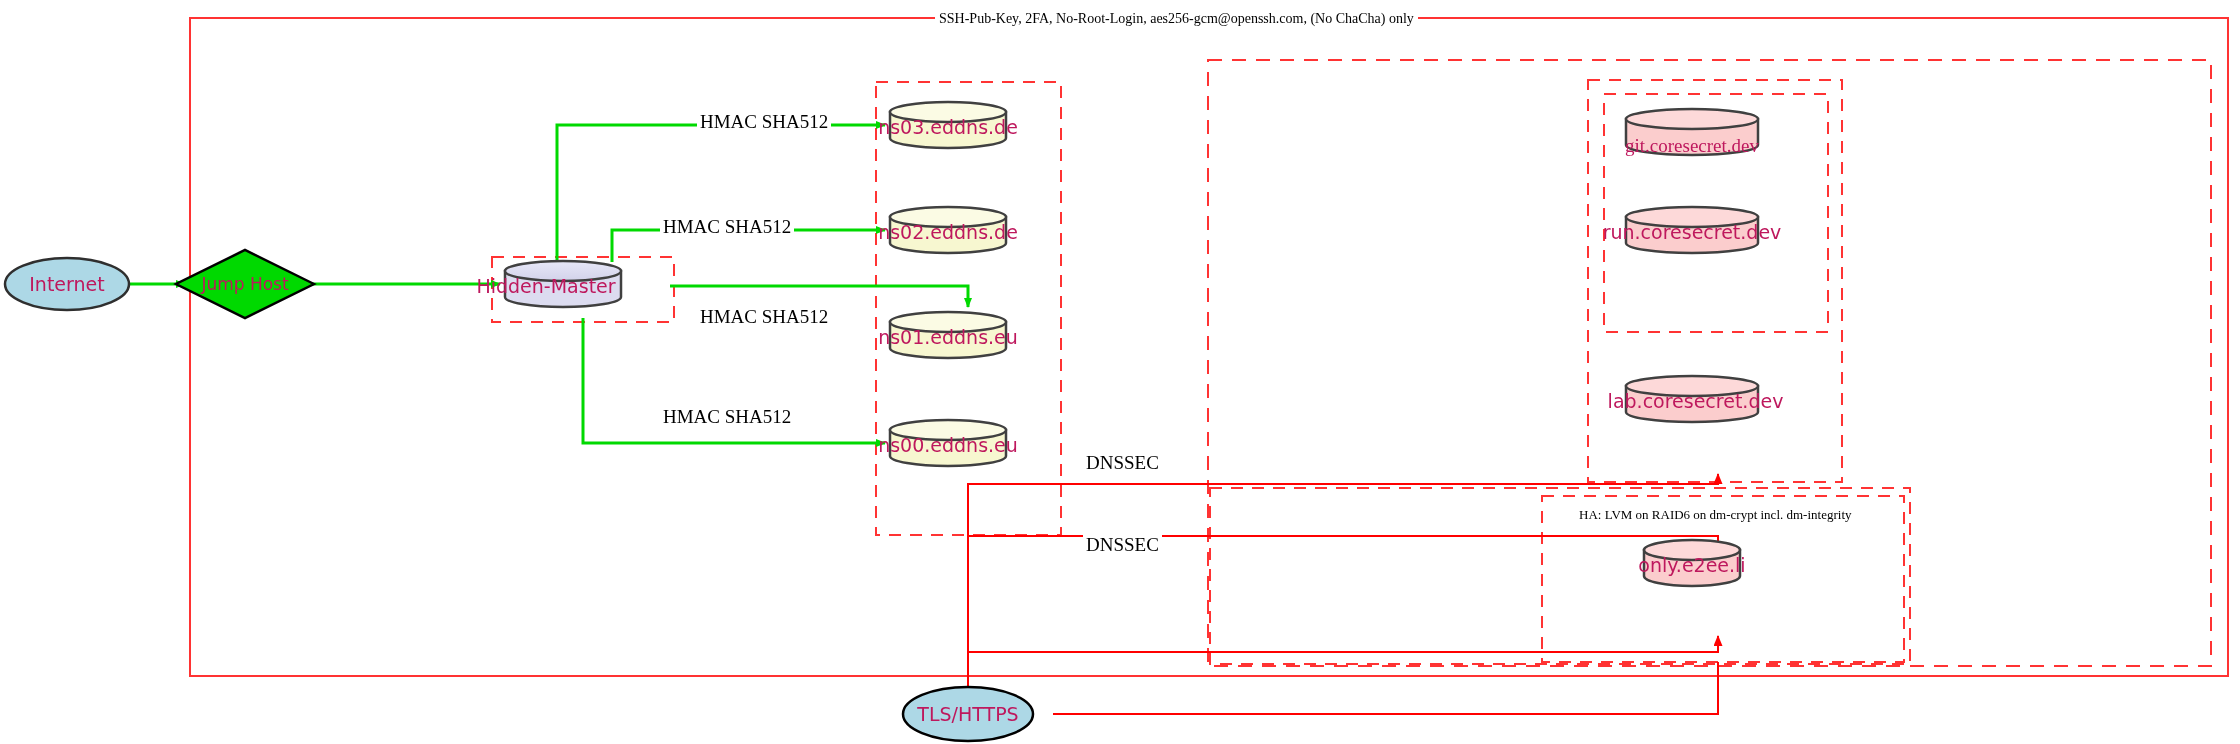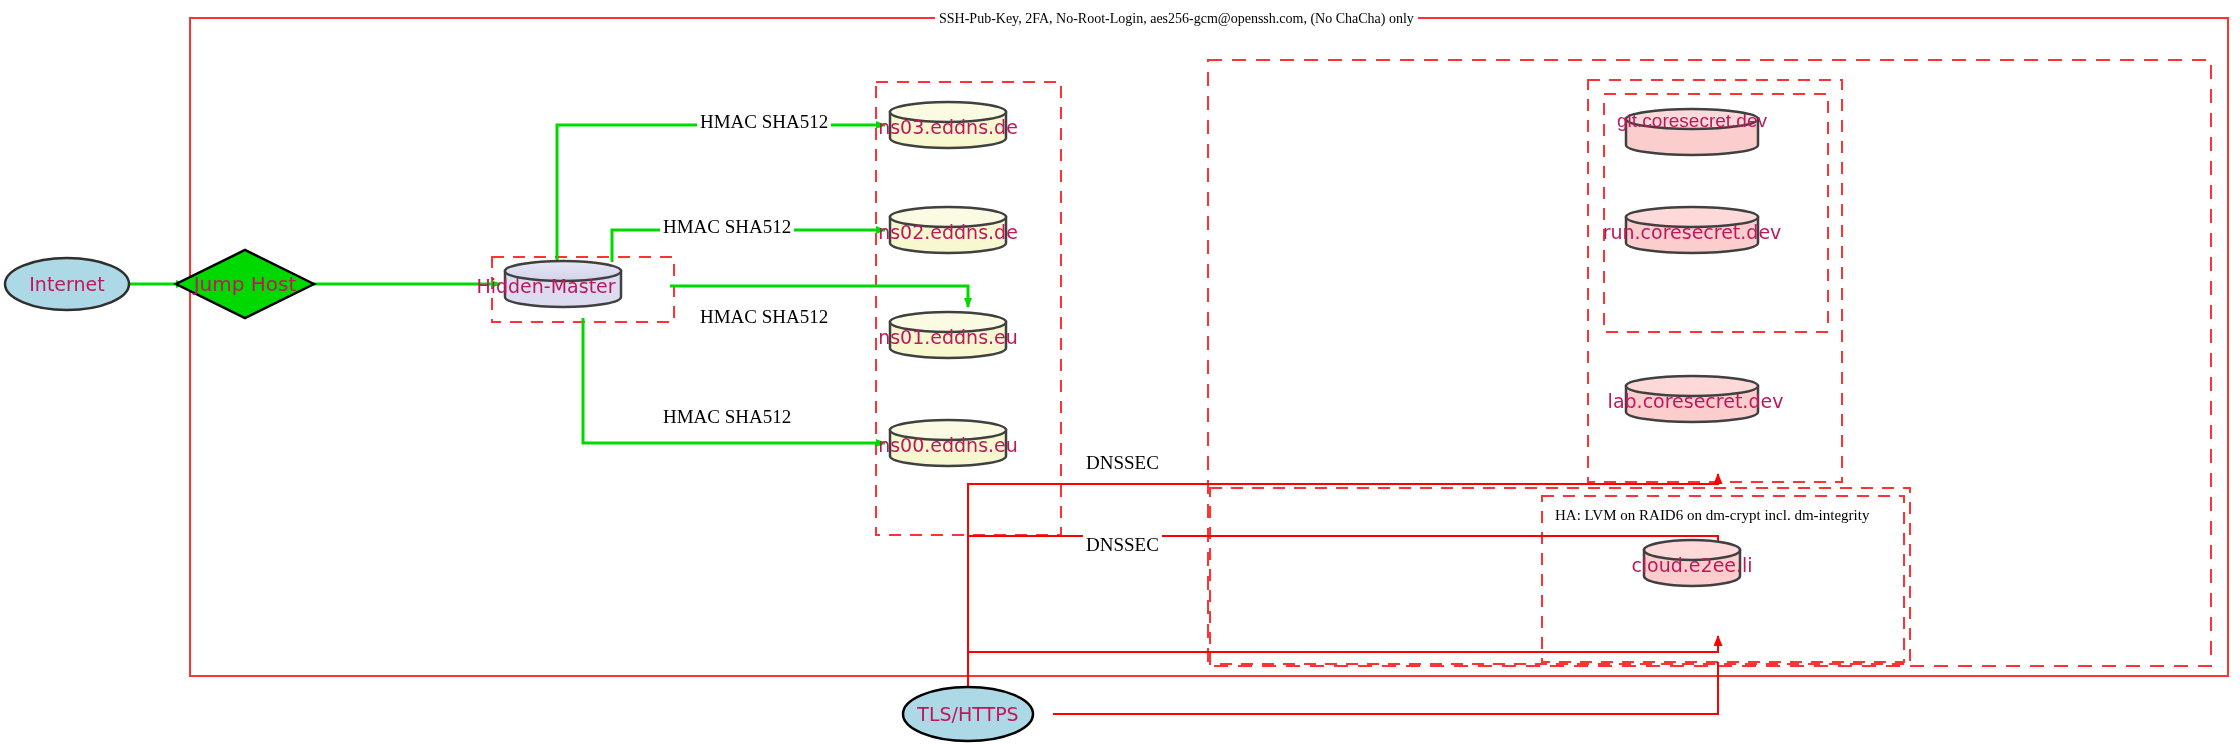--- a/index.html
+++ b/index.html
@@ -37,21 +37,21 @@
     white-space: nowrap;
     z-index: 5;
   }
   .ellipse-node {
     font-family: "DejaVu Sans", sans-serif;
     font-size: 19px;
     text-align: center;
   }
   .diamond-label {
     font-family: "DejaVu Sans", sans-serif;
-    font-size: 20px;
+    font-size: 17px;
   }
   
   .edge-label {
     position: absolute;
     font-family: Liberation Serif, serif;
     font-size: 19px;
     color: #000000;
     white-space: nowrap;
     z-index: 6;
     background: #ffffff;
@@ -62,21 +62,21 @@
     position: absolute;
     font-family: "Liberation Serif", serif;
     color: #000000;
     white-space: nowrap;
     z-index: 6;
     background: #ffffff;
     padding: 0 4px;
   }
   .cl-outer  { font-size: 14px; }
   .cl-tls    { font-size: 13px; }
-  .cl-ha     { font-size: 15px; }
+  .cl-ha     { font-size: 13px; margin-left: 24px; }
 </style>
 </head>
 <body>
 
 <div id="stage">
 
   <svg class="layer" viewBox="0 0 2240 744">
     <defs>
       <marker id="arrow-green" markerWidth="10" markerHeight="8" refX="9" refY="4" orient="auto" markerUnits="userSpaceOnUse">
         <path d="M0,0 L10,4 L0,8 z" fill="#00d900"></path>
@@ -196,27 +196,27 @@
   <div class="node" style="left:488px; top:270px; width:116px; height:32px; font-family:'DejaVu Sans',sans-serif; font-size:19px;">Hidden-Master</div>
 
   <div class="node" style="left:890px; top:111px; width:116px; height:32px; font-family:'DejaVu Sans',sans-serif; font-size:19px;">ns03.eddns.de</div>
 
   <div class="node" style="left:890px; top:216px; width:116px; height:32px; font-family:'DejaVu Sans',sans-serif; font-size:19px;">ns02.eddns.de</div>
 
   <div class="node" style="left:890px; top:321px; width:116px; height:32px; font-family:'DejaVu Sans',sans-serif; font-size:19px;">ns01.eddns.eu</div>
 
   <div class="node" style="left:890px; top:429px; width:116px; height:32px; font-family:'DejaVu Sans',sans-serif; font-size:19px;">ns00.eddns.eu</div>
 
-  <div class="node" style="left:1626px; top:105px; width:132px; height:32px; font-family:Liberation Sans, sans-serif; font-size:19px;">git.coresecret.dev</div>
+  <div class="node" style="left:1626px; top:130px; width:132px; height:32px; font-family:Liberation Serif, serif; font-size:19px;">git.coresecret.dev</div>
 
   <div class="node" style="left:1626px; top:216px; width:132px; height:32px; font-family:'DejaVu Sans',sans-serif; font-size:19px;">run.coresecret.dev</div>
 
   <div class="node" style="left:1626px; top:385px; width:132px; height:32px; font-family:'DejaVu Sans',sans-serif; font-size:19px;padding-left:7px;">lab.coresecret.dev</div>
 
-  <div class="node" style="left:1644px; top:549px; width:96px; height:32px; font-family:'DejaVu Sans',sans-serif; font-size:19px;">cloud.e2ee.li</div>
+  <div class="node" style="left:1644px; top:549px; width:96px; height:32px; font-family:'DejaVu Sans',sans-serif; font-size:19px;">only.e2ee.li</div>
 
   <div class="node" style="left:903px; top:698px; width:130px; height:32px; font-family:'DejaVu Sans',sans-serif; font-size:19px;">TLS/HTTPS</div>
 
   <div class="edge-label" style="left:697px; top:111px;">HMAC SHA512</div>
 
   <div class="edge-label" style="left:660px; top:216px;">HMAC SHA512</div>
 
   <div class="edge-label" style="left:697px; top:306px;">HMAC SHA512</div>
 
   <div class="edge-label" style="left:660px; top:406px;">HMAC SHA512</div>

